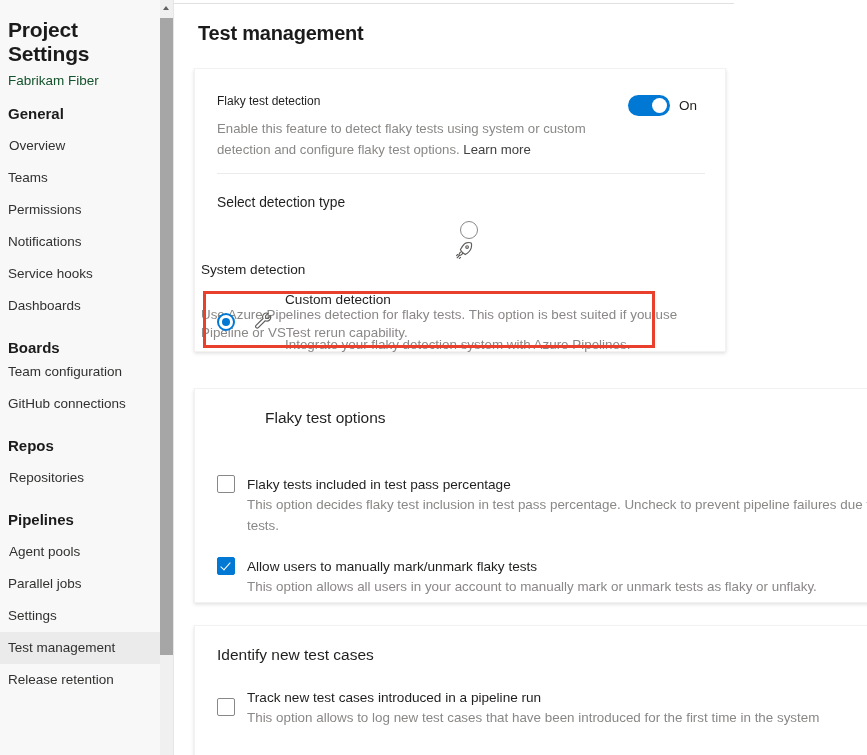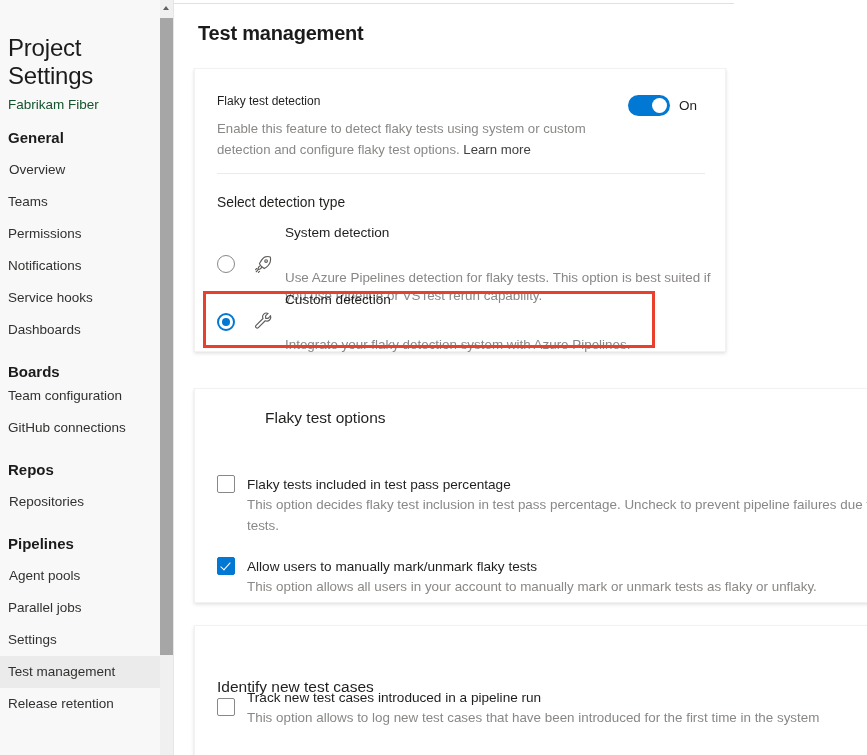--- a/index.html
+++ b/index.html
@@ -16,24 +16,24 @@
 
   
   .sidebar {
     position: absolute;
     left: 0; top: 0;
     width: 160px; height: 755px;
     background: #f8f8f8;
     overflow: hidden;
   }
   .sb-title {
-    font-size: 24px;
-    font-weight: normal;
+    font-size: 21px;
+    font-weight: bold;
     color: #1b1b1b;
-    padding: 34px 0 0 8px;
+    padding: 18px 0 0 8px;
     letter-spacing: -0.2px;
   }
   .sb-sub {
     font-size: 13.5px;
     color: #14532d;
     padding: 7px 0 0 8px;
   }
   .sb-group {
     font-size: 15px;
     font-weight: bold;
@@ -121,21 +121,21 @@
   #card-options   { left: 20px; top: 388px; width: 700px; height: 215px; }
   #card-newtests  { left: 20px; top: 625px; width: 700px; height: 148px; }
 
   .card-h {
     font-size: 12px;
     color: #201f1e;
     font-weight: normal;
   }
   #card-detection .card-h { position: absolute; left: 22px; top: 25px; }
   #card-options   .card-h { position: absolute; left: 22px; top: 20px; font-size:15.5px;margin-left:48px; }
-  #card-newtests  .card-h { position: absolute; left: 22px; top: 20px; font-size:15.5px;margin-top:32px; }
+  #card-newtests  .card-h { position: absolute; left: 22px; top: 20px; font-size:15.5px; }
 
   .card-desc {
     position: absolute;
     left: 22px; top: 49px;
     width: 400px;
     font-size: 13.2px;
     line-height: 21px;
     color: #8a8886;
   }
   .learn-more { color: #404040; cursor: pointer; }
@@ -180,21 +180,21 @@
 
   
   .radio-row {
     position: absolute;
     left: 6px;
     width: 520px;
     display: flex;
     align-items: center;
     cursor: pointer;
   }
-  #row-system { top: 168px; height: 54px; }
+  #row-system { top: 152px; height: 54px; flex-direction: column; }
   #row-custom { top: 226px; height: 54px; }
 
   .radio {
     width: 18px; height: 18px;
     border-radius: 50%;
     border: 1.4px solid #8a8886;
     background: #ffffff;
     flex: 0 0 auto;
     margin-left: 16px;
     position: relative;

